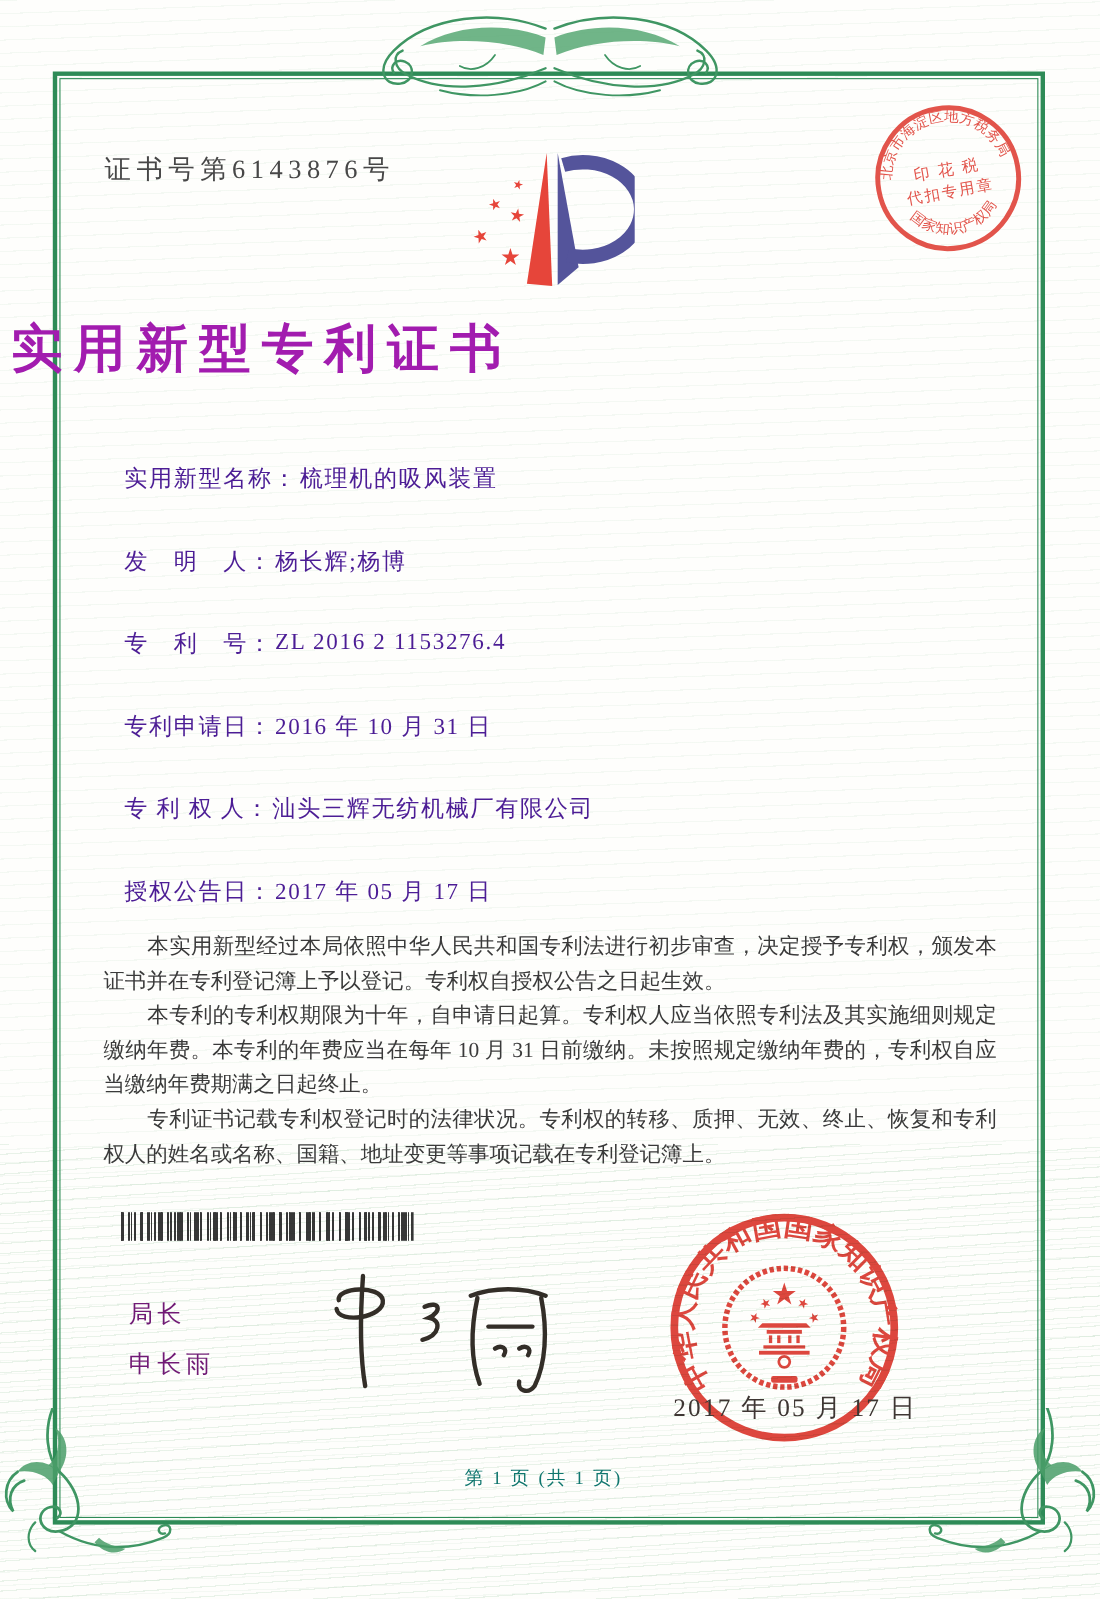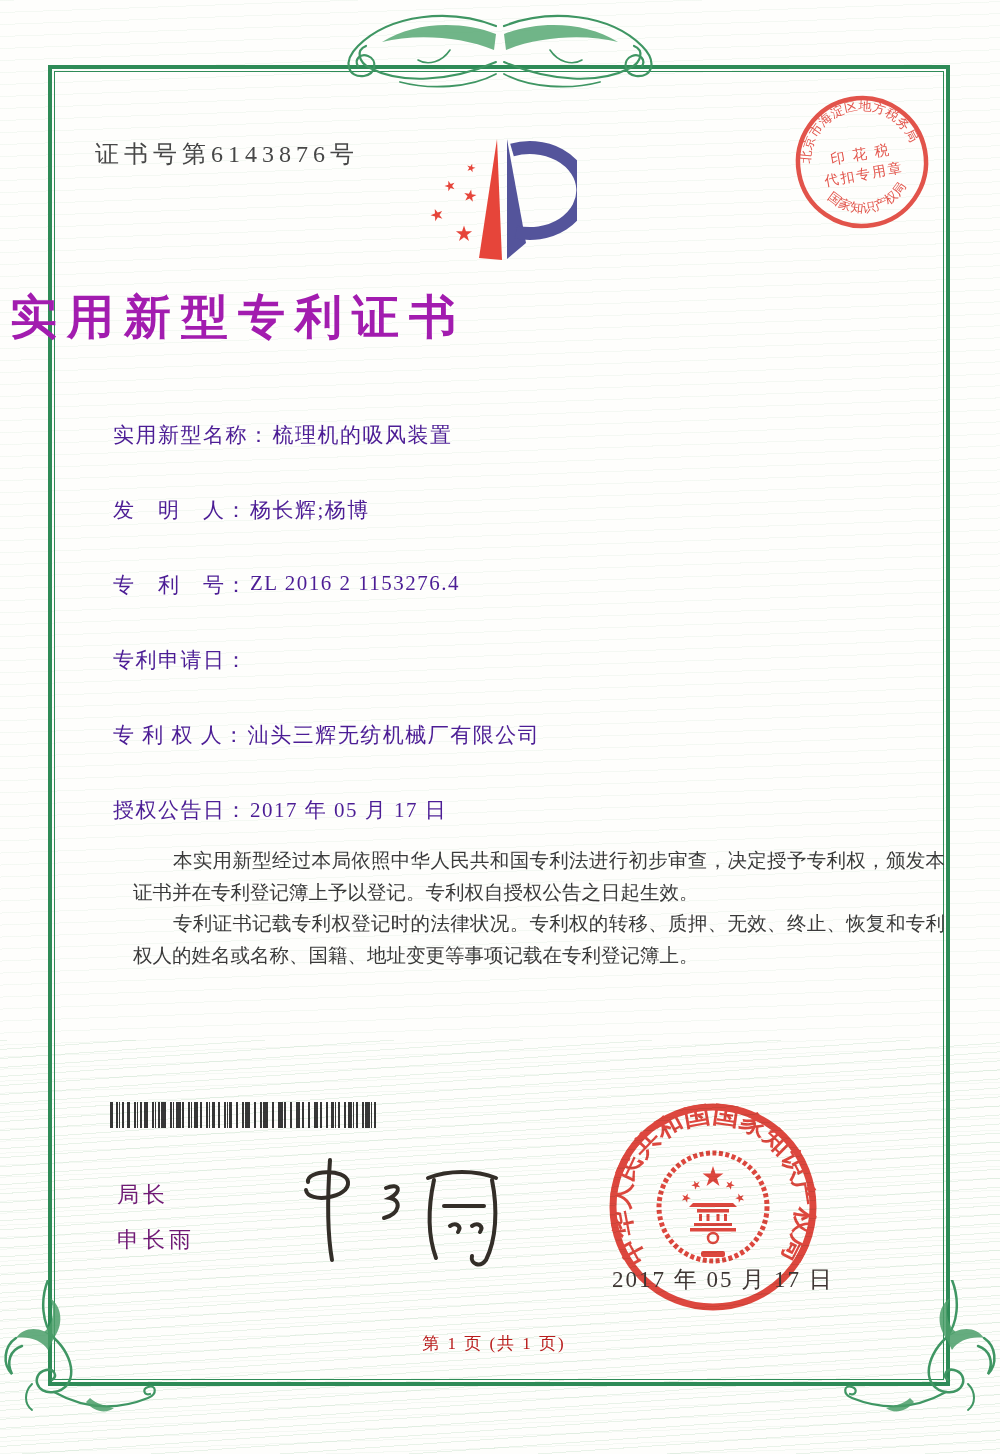--- a/index.html
+++ b/index.html
@@ -42,21 +42,21 @@
     font-size:47px; font-weight:bold; letter-spacing:10px; text-indent:10px;
     color:#a21caf;
   }
 
   .fields { position:absolute; left:113px; top:421px; right:95px; }
   .field { display:flex; height:30px; margin-bottom:45px; font-size:21px; letter-spacing:1.5px; color:#4c1d95; white-space:pre; }
   .field-value { margin-left:2px; }
 
   .paras {
     position:absolute; left:94px; width:812px; top:845px;
-    font-size:19.5px; line-height:31.5px; text-align:justify; color:#3a3a3a;margin-left:39px;
+    font-size:19.5px; line-height:31.5px; text-align:justify; color:#3a3a3a;
   }
   .paras p { margin:0; text-indent:2.05em; }
 
   .barcode {
     position:absolute; left:110px; top:1102px; width:266px; height:26px;
     background:
       repeating-linear-gradient(90deg,#1c1c1c 0 2px, rgba(0,0,0,0) 2px 6px),
       repeating-linear-gradient(90deg,#1c1c1c 0 1px, rgba(0,0,0,0) 1px 9px),
       repeating-linear-gradient(90deg,#1c1c1c 0 3px, rgba(0,0,0,0) 3px 17px);
     opacity:.88;
@@ -71,21 +71,21 @@
   .signature { position:absolute; left:268px; top:1148px; }
 
   .seal { position:absolute; left:603px; top:1097px; mix-blend-mode:multiply; }
   .issue-date {
     position:absolute; left:612px; top:1264px; z-index:5;
     font-size:23px; letter-spacing:2px; color:#3e3633;
   }
 
   .page-footer {
     position:absolute; left:0; right:12px; top:1332px; text-align:center;
-    font-size:17px; letter-spacing:2px; color:#b91c1c;
+    font-size:17px; letter-spacing:2px; color:#0f766e;
   }
 
   svg text { font-family:"Liberation Serif","DejaVu Serif",serif; }
 </style>
 </head>
 <body>
 
 <div class="page">
 
   <div class="texture-all"></div>
@@ -169,33 +169,35 @@
     <div class="field">
       <span class="field-label">发　明　人：</span>
       <span class="field-value">杨长辉;杨博</span>
     </div>
     <div class="field">
       <span class="field-label">专　利　号：</span>
       <span class="field-value">ZL 2016 2 1153276.4</span>
     </div>
     <div class="field">
       <span class="field-label">专利申请日：</span>
+      <span class="field-value">2016 年 10 月 31 日</span>
     </div>
     <div class="field">
       <span class="field-label">专 利 权 人：</span>
       <span class="field-value">汕头三辉无纺机械厂有限公司</span>
     </div>
     <div class="field">
       <span class="field-label">授权公告日：</span>
       <span class="field-value">2017 年 05 月 17 日</span>
     </div>
   </div>
 
   <div class="paras">
     <p>本实用新型经过本局依照中华人民共和国专利法进行初步审查，决定授予专利权，颁发本证书并在专利登记簿上予以登记。专利权自授权公告之日起生效。</p>
+    <p>本专利的专利权期限为十年，自申请日起算。专利权人应当依照专利法及其实施细则规定缴纳年费。本专利的年费应当在每年 10 月 31 日前缴纳。未按照规定缴纳年费的，专利权自应当缴纳年费期满之日起终止。</p>
     <p>专利证书记载专利权登记时的法律状况。专利权的转移、质押、无效、终止、恢复和专利权人的姓名或名称、国籍、地址变更等事项记载在专利登记簿上。</p>
   </div>
 
   <div class="barcode"></div>
 
   <div class="director">
     <div>局长</div>
     <div>申长雨</div>
   </div>
 

